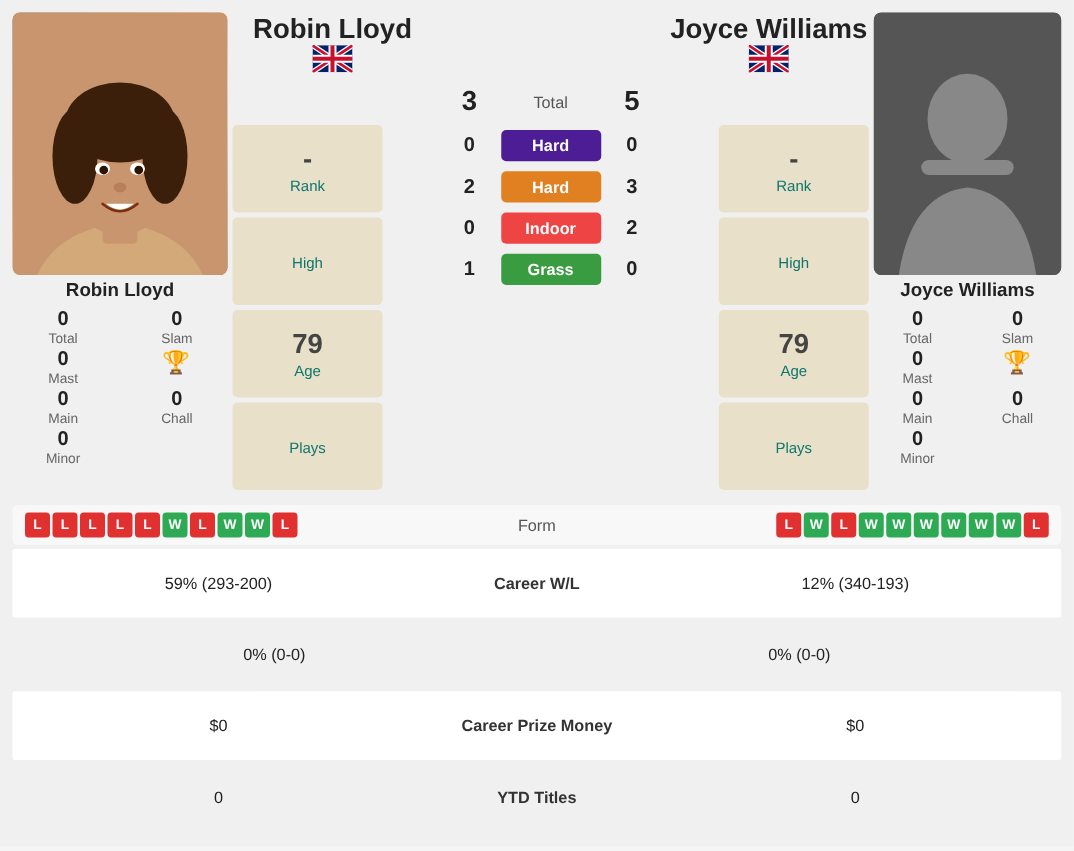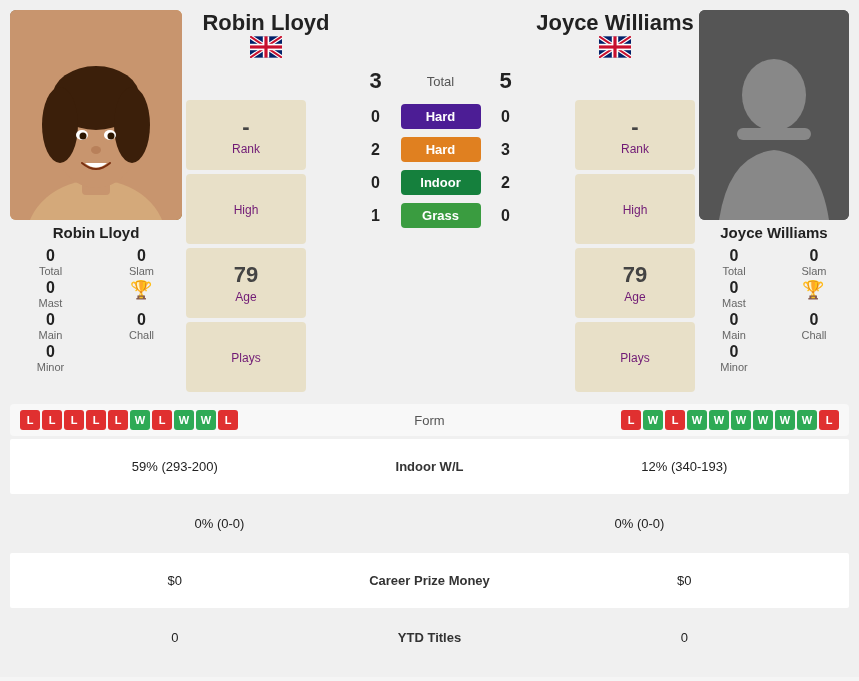--- a/index.html
+++ b/index.html
@@ -83,21 +83,21 @@
       flex-direction: column;
       justify-content: center;
     }
     .stat-box-value {
       font-size: 22px;
       font-weight: bold;
       color: #444;
     }
     .stat-box-label {
       font-size: 12px;
-      color: #701a75;
+      color: #0f766e;
       margin-top: 2px;
     }
     
     .surface-area {
       flex: 1;
       display: flex;
       flex-direction: column;
       align-items: center;
       gap: 0;
     }
@@ -147,21 +147,21 @@
       padding: 5px 0;
       border-radius: 4px;
       color: white;
       font-size: 13px;
       font-weight: bold;
       text-align: center;
       border: none;
     }
     .surface-btn.hard { background: #4c1d95; }
     .surface-btn.clay { background: #e08020; }
-    .surface-btn.indoor { background: #15803d; }
+    .surface-btn.indoor { background: #ef4444; }
     .surface-btn.grass { background: #3a9c40; }
     .surface-num {
       font-size: 16px;
       font-weight: bold;
       width: 30px;
       text-align: center;
     }
     
     .form-row {
       background: white;
@@ -512,21 +512,21 @@
           <div class="result-badge W">W</div>
           <div class="result-badge W">W</div>
           <div class="result-badge W">W</div>
           <div class="result-badge L">L</div>
         </div>
     </div>
   </div>
 
   <div class="stats-row">
     <div class="stats-row-value">59% (293-200)</div>
-    <div class="stats-row-label">Indoor W/L</div>
+    <div class="stats-row-label">Career W/L</div>
     <div class="stats-row-value">12% (340-193)</div>
   </div>
 
   <div class="stats-row" style="background:#f0f0f0;gap:21px;">
     <div class="stats-row-value">0% (0-0)</div>
     <div class="stats-row-value">0% (0-0)</div>
   </div>
 
   <div class="stats-row">
     <div class="stats-row-value">$0</div>

